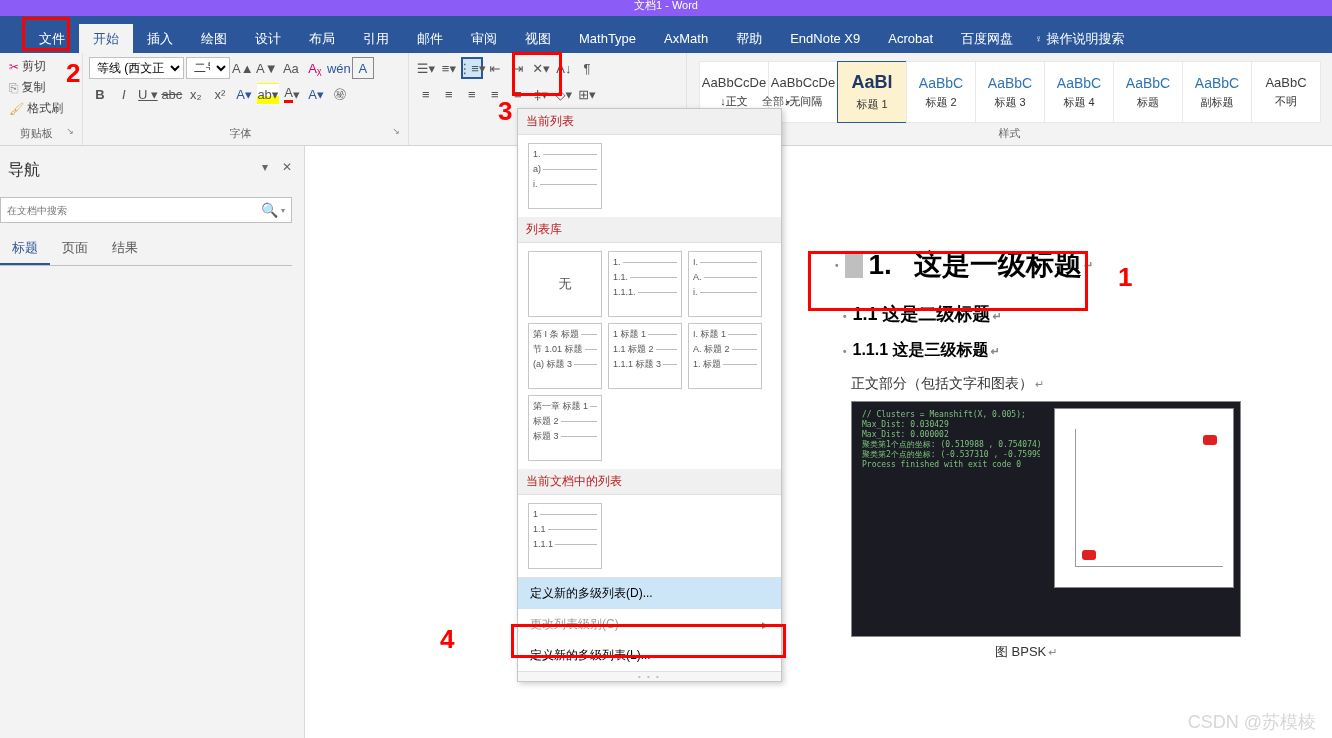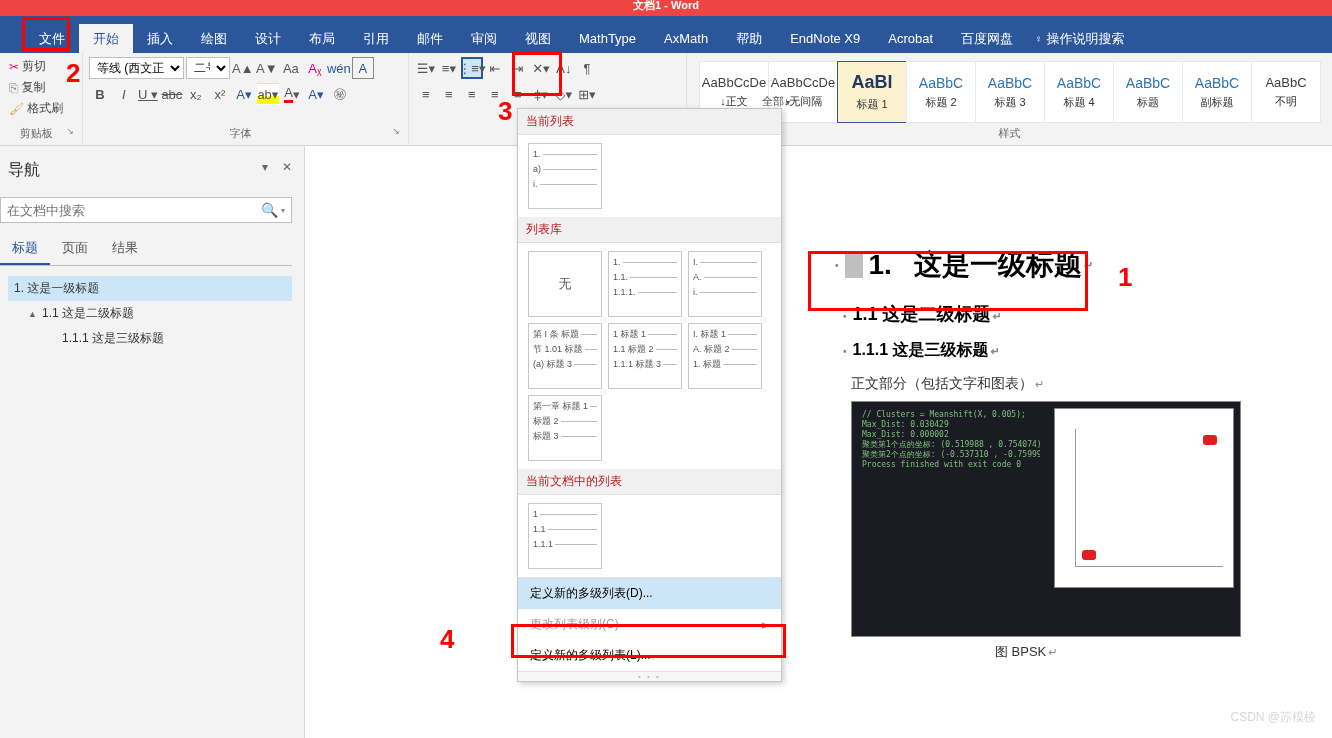--- a/index.html
+++ b/index.html
@@ -1,18 +1,18 @@
 <!DOCTYPE html>
 <html><head>
 <meta charset="utf-8">
 <style>
 * { box-sizing: border-box; margin: 0; padding: 0; font-family: "Microsoft YaHei", "Segoe UI", sans-serif; }
 body { width: 1332px; height: 738px; background: #fff; overflow: hidden; position: relative; font-size: 12px; }
 
-.titlebar { height: 16px; background: #ef4444; color: #fff; text-align: center; line-height: 10px; font-size: 11px; font-weight: bold; }
+.titlebar { height: 16px; background: #8b5cf6; color: #fff; text-align: center; line-height: 10px; font-size: 11px; }
 .qat { height: 8px; background: #2b579a; }
 
 .ribbon-tabs { height: 29px; background: #2b579a; display: flex; align-items: center; padding-left: 25px; gap: 0; }
 .ribbon-tabs .tab { color: #fff; padding: 6px 14px; font-size: 13px; cursor: pointer; height: 29px; display:flex; align-items:center; }
 .ribbon-tabs .tab.active { background: #f3f3f3; color: #2b579a; }
 .ribbon-tabs .search { color:#fff; margin-left:8px; display:flex; align-items:center; gap:4px; font-size:13px;}
 .ribbon-tabs .search::before{content:"♀"; font-size:10px;}
 
 .ribbon { height: 93px; background: #f3f3f3; border-bottom: 1px solid #d4d4d4; display: flex; position: relative; }
 .group { border-right: 1px solid #e1e1e1; padding: 4px 6px 2px 6px; display: flex; flex-direction: column; justify-content: space-between; }
@@ -41,21 +41,21 @@
 
 .redbox{ position:absolute; border:3px solid #ff0000; z-index:500; pointer-events:none;}
 .rednum{ position:absolute; color:#ff0000; font-weight:bold; font-size:26px; z-index:501; font-family:Arial;}
 
 
 .nav-pane{ position:absolute; left:0; top:146px; width:305px; bottom:0; background:#f3f3f3; border-right:1px solid #d9d9d9; padding:8px 12px 0 0;}
 .nav-title{ font-size:16px; color:#323130; padding:6px 0 6px 8px; display:flex; }
 .nav-title .spacer{flex:1;}
 .nav-title .ctl{ color:#666; font-size:12px; margin-left:14px;}
 .nav-search{ margin:10px 0 10px 0; border:1px solid #c0c0c0; background:#fff; height:26px; display:flex; align-items:center; padding:0 6px 0 6px;}
-.nav-search input{ flex:1; border:none; outline:none; font-size:13px;}
+.nav-search input{ flex:1; border:none; outline:none; font-size:10px;}
 .nav-search .mag{ color:#666; font-size:14px;}
 .nav-tabs{ display:flex; border-bottom:1px solid #c0c0c0; font-size:13px; color:#555; margin-left:0;}
 .nav-tabs div{ padding:6px 12px;}
 .nav-tabs div.active{ color:#2b579a; border-bottom:2px solid #2b579a;}
 .nav-tree{ padding:10px 0 0 8px; font-size:12px; color:#333;}
 .nav-tree .item{ padding:4px 4px 4px 6px; display:flex; align-items:center; gap:4px;}
 .nav-tree .item.sel{ background:#cde6f7;}
 .nav-tree .caret{ width:10px; display:inline-block; color:#666; font-size:9px;}
 .nav-tree .ind1{ padding-left:20px;}
 .nav-tree .ind2{ padding-left:40px;}
@@ -86,21 +86,21 @@
 .ml-dropdown .tile .ln{ display:flex; align-items:center; gap:2px; margin-bottom:3px;}
 .ml-dropdown .tile .bar{ flex:1; height:1px; background:#bcbcbc;}
 .ml-dropdown .tile.none{ display:flex; align-items:center; justify-content:center; font-size:13px;}
 .ml-dropdown .menu{ border-top:1px solid #e0e0e0;}
 .ml-dropdown .menu .mi{ padding:7px 12px; display:flex; align-items:center;}
 .ml-dropdown .menu .mi .arrow{ margin-left:auto; color:#888; font-size:9px;}
 .ml-dropdown .menu .mi.hov{ background:#cde6f7;}
 .ml-dropdown .menu .mi.gray{ color:#9a9a9a;}
 .ml-dropdown .foot-grip{ height:10px; border-top:1px solid #e0e0e0; background:#f6f6f6; text-align:center; color:#bbb; font-size:8px; line-height:9px; letter-spacing:2px;}
 
-.watermark{ position:absolute; right:16px; bottom:12px; color:#d7d7d7; font-size:12px; font-weight:500;}
+.watermark{ position:absolute; right:16px; bottom:4px; color:#d7d7d7; font-size:18px; font-weight:500;}
 
 
 .styles-wrap{ flex:1; display:flex; flex-direction:column;}
 .all-link{ position:absolute; right:6px; top:94px; font-size:11px; color:#555; z-index:401;}
 .all-link::after{content:"▾"; font-size:8px; margin-left:2px;}
 
 .mlbtn{ border:2px solid #2b579a;}
 </style>
 </head>
 <body>
@@ -399,33 +399,20 @@
   <div class="nav-search">
     <input placeholder="在文档中搜索" style="">
     <span class="mag">🔍</span>
       <span style="color:#888;font-size:8px;margin-left:2px;">▾</span>
   </div>
   <div class="nav-tabs">
     <div class="active">标题</div>
     <div>页面</div>
     <div>结果</div>
   </div>
-  <div class="nav-tree" id="nav-tree">
-      <div class="item sel">
-        <span>1. 这是一级标题</span>
-      </div>
-      <div class="item ind1">
-        <span class="caret">▲</span>
-        <span>1.1 这是二级标题</span>
-      </div>
-      <div class="item ind2">
-        <span class="caret"></span>
-        <span>1.1.1 这是三级标题</span>
-      </div>
-    </div>
 </div>
 
 <div class="doc-area">
   <div class="page">
     <div class="h1 para-mark">
       <span class="dot">•</span>
         <span class="cursor-block"></span>
       <span style="margin-right:22px;">1.</span>
       <span>这是一级标题</span>
     </div>

